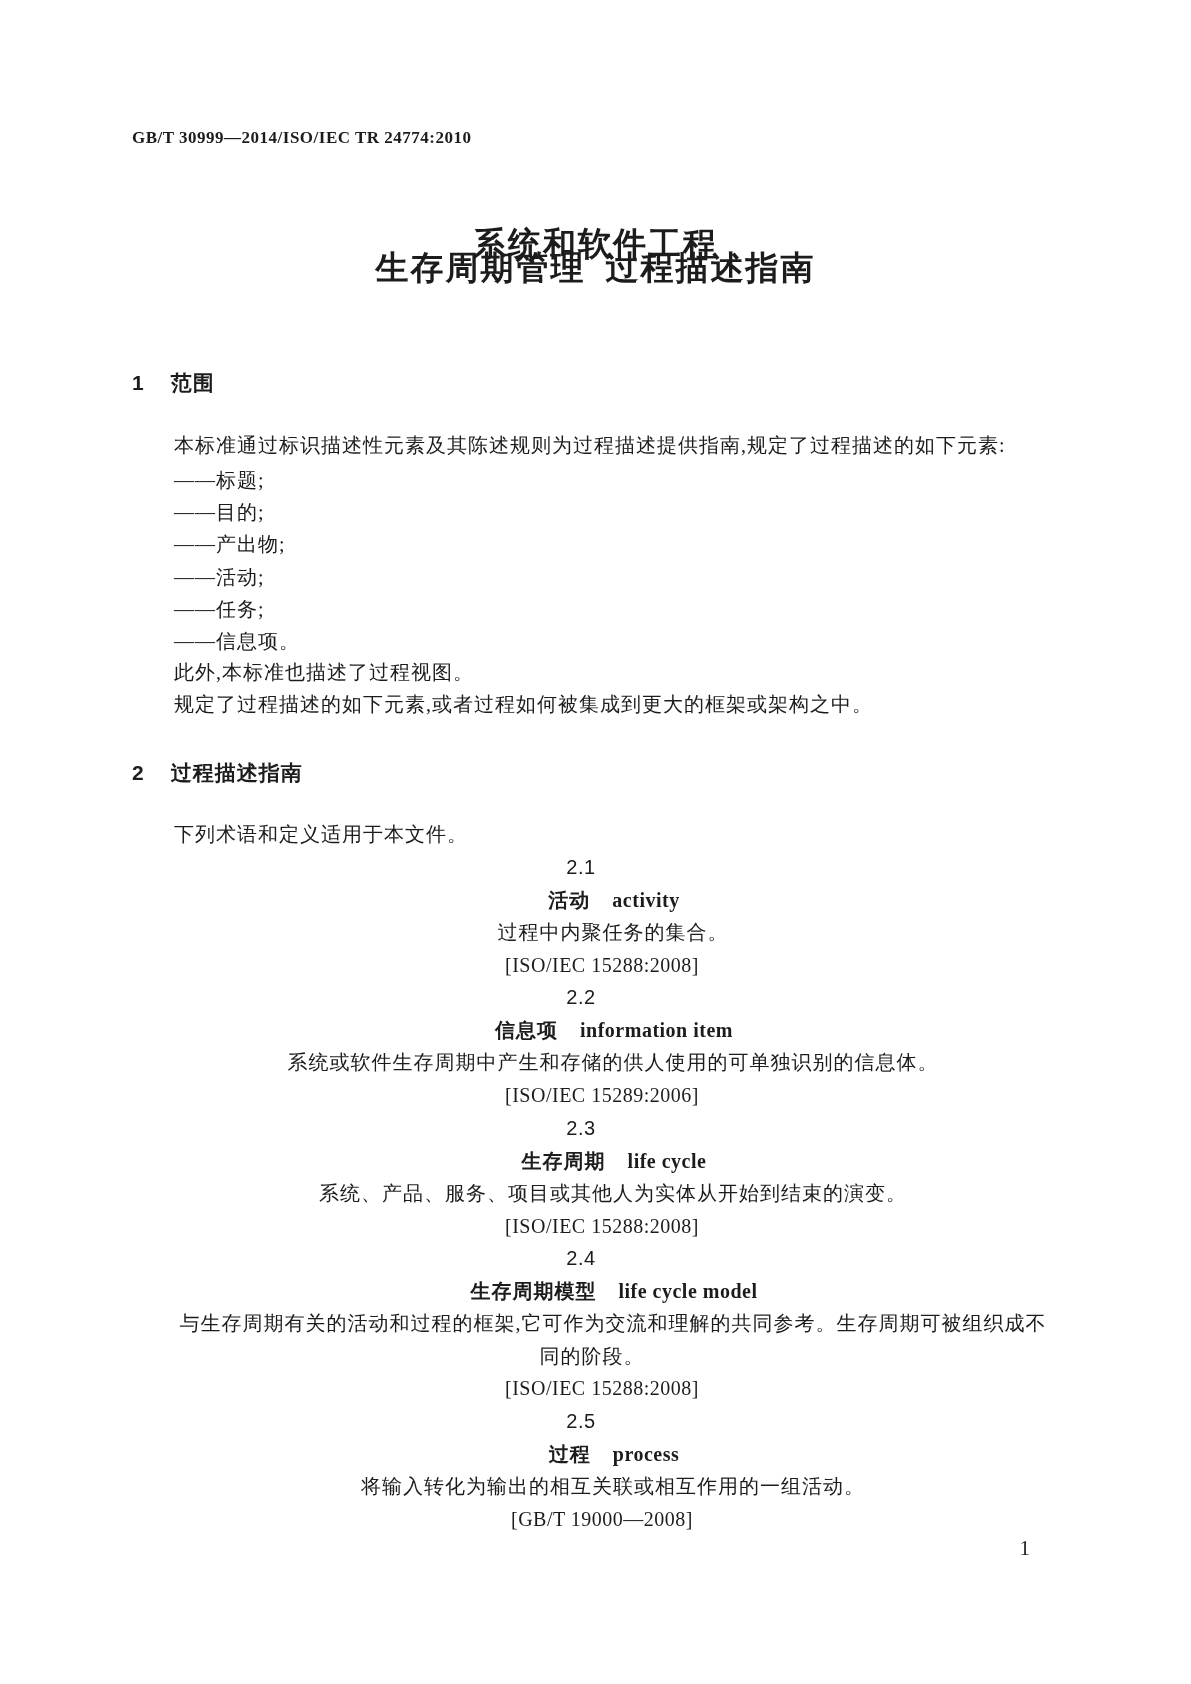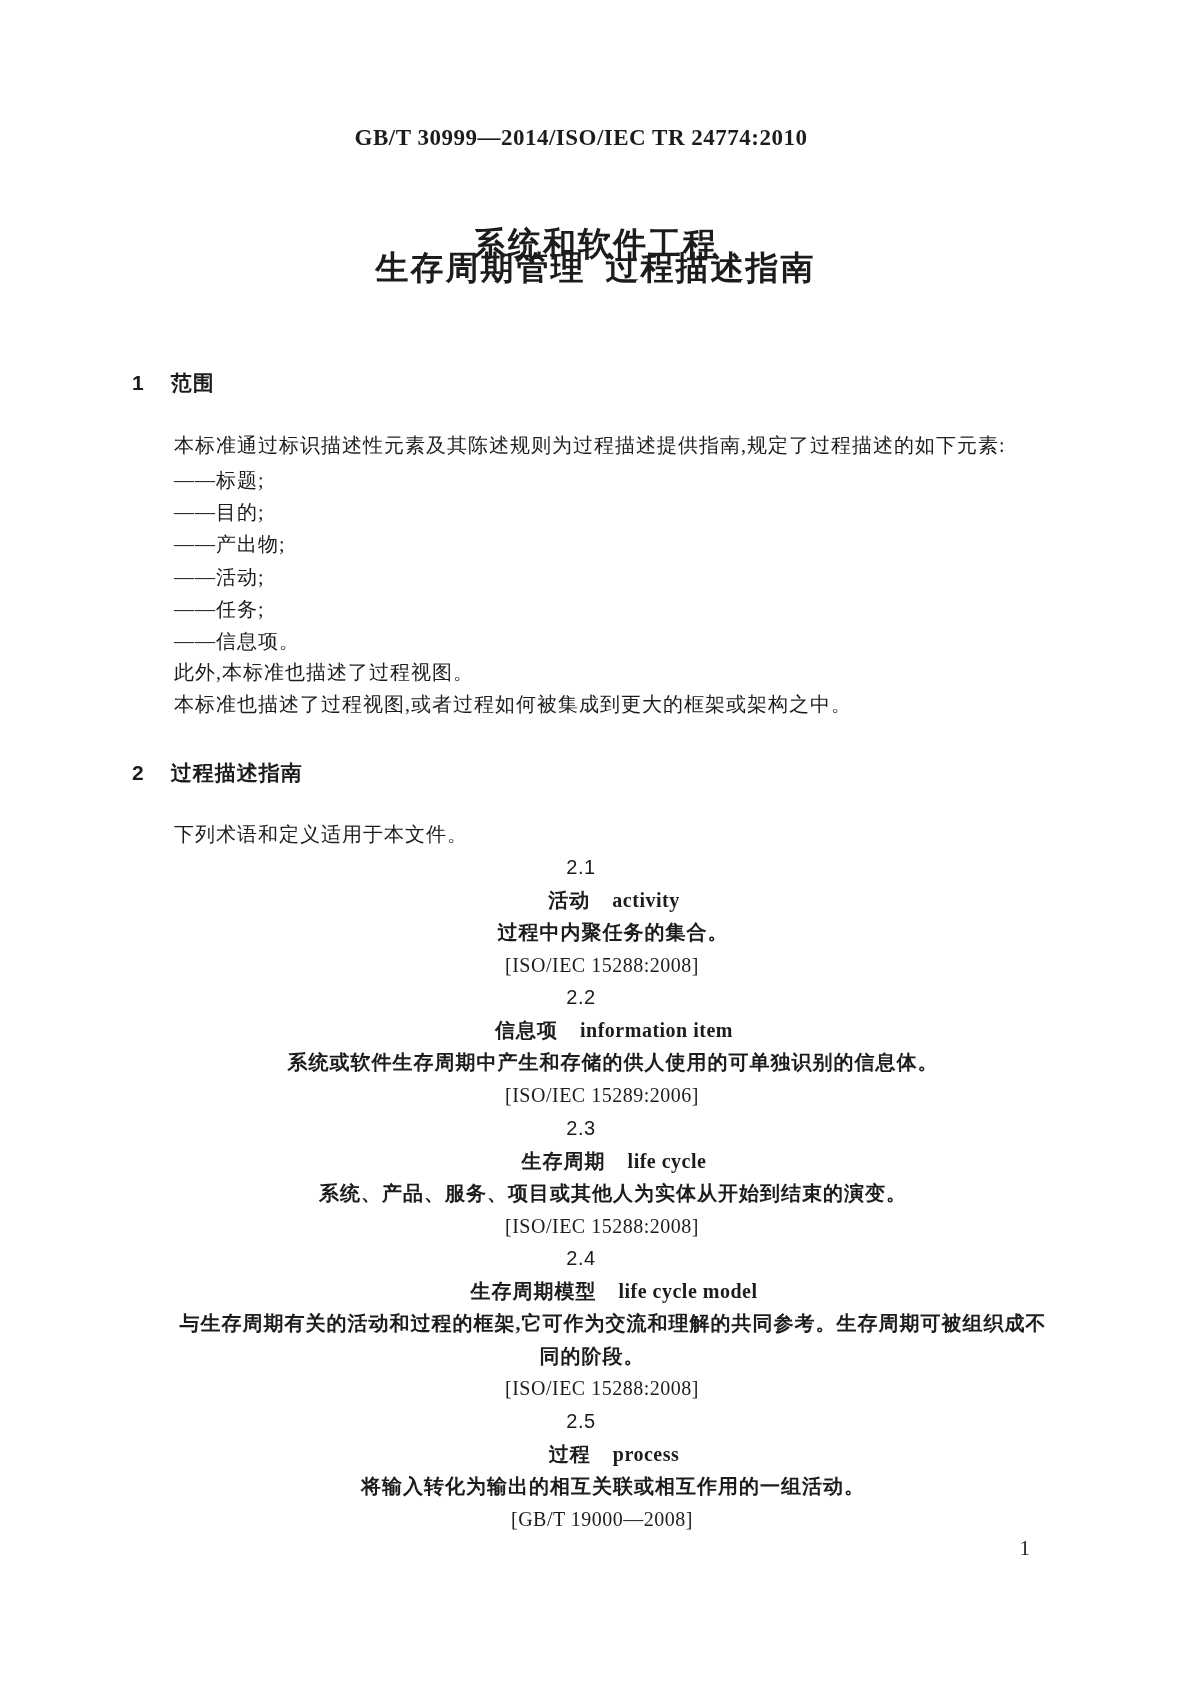--- a/index.html
+++ b/index.html
@@ -11,24 +11,24 @@
     background: #ffffff;
     color: #1c1c1c;
     font-family: "Liberation Serif", "DejaVu Serif", serif;
     overflow: hidden;
   }
   .abs { position: absolute; left: 132px; width: 898px; }
   .full { position: absolute; left: 0; width: 1191px; text-align: center; }
 
   .header-code {
     top: 121px;
-    text-align: center;
+    text-align: left;
     font-family: "Liberation Serif", "DejaVu Serif", serif;
     font-weight: bold;
-    font-size: 23px;
+    font-size: 17px;
     letter-spacing: 0.5px;
     line-height: 33px;
     white-space: nowrap;
   }
   .doc-title {
     font-family: "Liberation Sans", "DejaVu Sans", sans-serif;
     font-weight: bold;
     font-size: 33px;
     letter-spacing: 2px;
     line-height: 40px;
@@ -76,21 +76,21 @@
     font-family: "Liberation Sans", "DejaVu Sans", sans-serif;
     font-weight: bold;
     margin-left: 24px;
   }
   .term-en {
     font-family: "Liberation Serif", "DejaVu Serif", serif;
     font-weight: bold;
     letter-spacing: 0.5px;
     margin-left: 22px;
   }
-  .term-def { text-indent: 42px; width: 920px; font-weight: bold; }
+  .term-def { text-indent: 42px; width: 920px; }
   .term-def.oneline { white-space: nowrap; }
   .term-src { text-indent: 42px; letter-spacing: 0.5px; white-space: nowrap; }
 
   .page-num {
     top: 1532px;
     text-align: right;
     font-size: 21px;
     line-height: 33px;
   }
 </style>
@@ -117,21 +117,21 @@
 
   <div class="abs dash-list" style="top:464px">
     <div>——标题;</div>
     <div>——目的;</div>
     <div>——产出物;</div>
     <div>——活动;</div>
     <div>——任务;</div>
     <div>——信息项。</div>
   </div>
 
-  <div class="abs body-line indent" style="top:688px">本标准也描述了过程视图,或者过程如何被集成到更大的框架或架构之中。</div>
+  <div class="abs body-line indent" style="top:688px">规定了过程描述的如下元素,或者过程如何被集成到更大的框架或架构之中。</div>
 
   <div class="abs sec-heading" style="top:756px">
     <span class="sec-num">2</span><span>过程描述指南</span>
   </div>
 
   <div class="abs body-line indent" style="top:818px">下列术语和定义适用于本文件。</div>
 
   <div class="abs term-block" style="top:851px">
     <div class="term-num">2.1</div>
     <div class="term-title">

